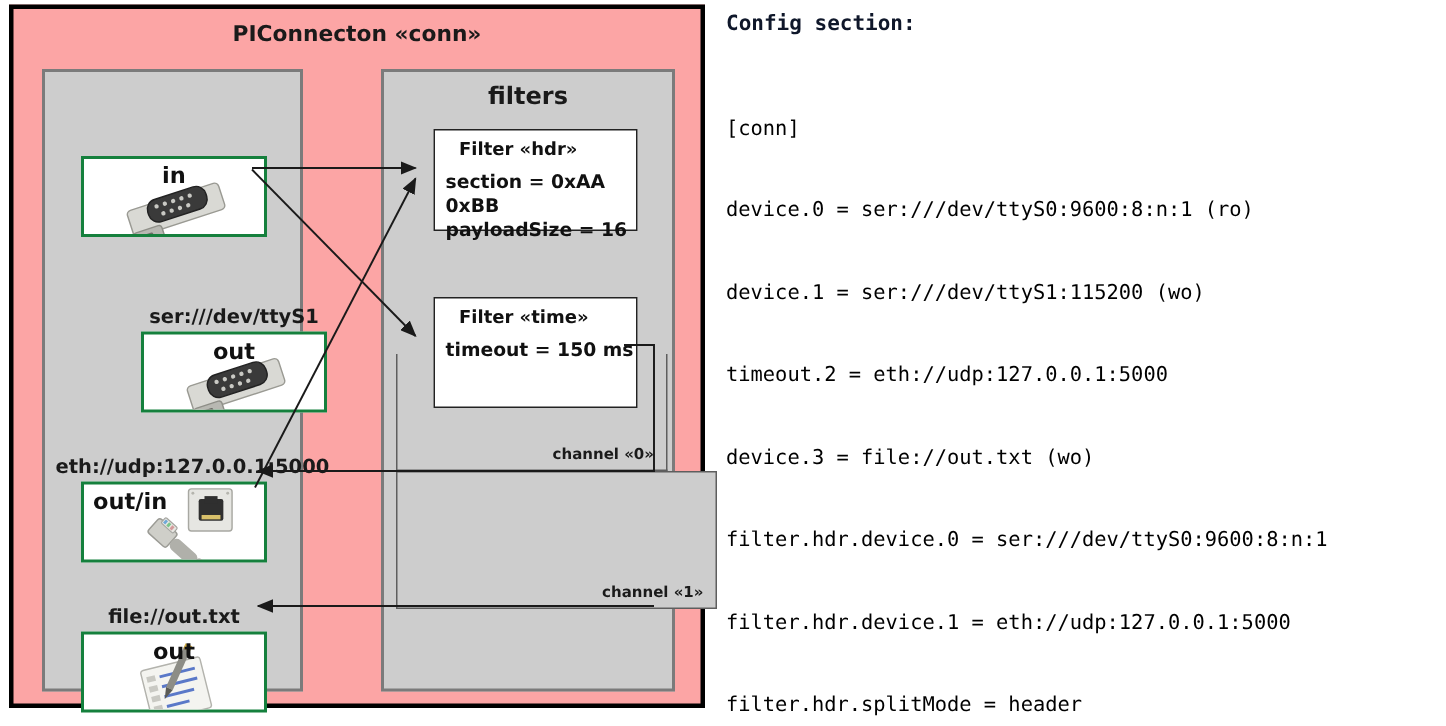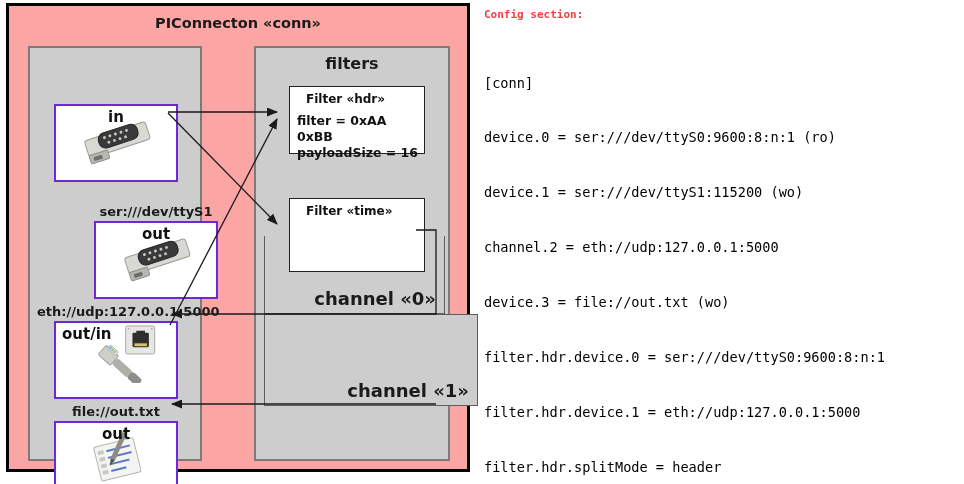--- a/index.html
+++ b/index.html
@@ -70,23 +70,23 @@
     color: #1a1a1a;
     text-align: center;
     height: 18px;
     line-height: 18px;
     white-space: nowrap;
   }
   .device-label.wide { margin-left: -17px; width: 158px; }
   .device-card {
     position: relative;
     width: 124px;
-    height: 78px;
+    height: 54px;
     background: #ffffff;
-    border: 2px solid #6d28d9;
+    border: 2px solid #15803d;
     box-sizing: border-box;
     overflow: hidden;
   }
   .device-dir {
     position: absolute;
     left: 0; top: 2px;
     width: 100%;
     text-align: center;
     font-size: 15px;
     color: #111111;
@@ -108,21 +108,21 @@
     background: #cdcdcd;
     border: 1.6px solid #5e5e5e;
     box-sizing: border-box;
   }
   .ch0 { left: 255px; top: 230px; width: 181px; height: 78px; border-top: none; }
   .ch1 { left: 255px; top: 308px; width: 214px; height: 92px; }
   .channel-label {
     position: absolute;
     right: 8px;
     bottom: 4px;
-    font-size: 18px;
+    font-size: 10px;
     color: #1a1a1a;
     white-space: nowrap;
   }
 
   
   .filter-box {
     position: absolute;
     background: #ffffff;
     border: 1.8px solid #222222;
     box-sizing: border-box;
@@ -150,23 +150,23 @@
   
   #config {
     position: absolute;
     left: 482px; top: 0;
     width: 482px; height: 484px;
     padding: 8px 0 0 2px;
     box-sizing: border-box;
   }
   .config-heading {
     font-family: "DejaVu Sans Mono", monospace;
-    font-size: 11px;
+    font-size: 14px;
     font-weight: bold;
-    color: #ef4444;
+    color: #0f172a;
     margin-bottom: 16px;
   }
   .config-lines {
     font-family: "DejaVu Sans Mono", monospace;
     font-size: 13.6px;
     line-height: 18.3px;
     color: #000000;
     white-space: pre;
   }
   .config-line { white-space: pre; }
@@ -294,27 +294,30 @@
     <div class="channel-box ch0">
       <div class="channel-label">channel «0»</div>
     </div>
     <div class="channel-box ch1">
       <div class="channel-label">channel «1»</div>
     </div>
 
     <div class="filter-box fb-hdr">
       <div class="filter-title">Filter «hdr»</div>
       <div class="filter-props">
-        <div>filter = 0xAA 0xBB</div>
+        <div>section = 0xAA 0xBB</div>
         <div>payloadSize = 16</div>
       </div>
     </div>
 
     <div class="filter-box fb-time">
       <div class="filter-title">Filter «time»</div>
+      <div class="filter-props">
+        <div>timeout = 150 ms</div>
+      </div>
     </div>
 
   </div>
 
   <svg id="arrows" viewBox="0 0 478 484">
     <defs>
       <marker id="ah" markerWidth="11" markerHeight="9" refX="10" refY="4.5" orient="auto" markerUnits="userSpaceOnUse">
         <path d="M0,0 L11,4.5 L0,9 Z" fill="#1a1a1a"></path>
       </marker>
     </defs>
@@ -332,21 +335,21 @@
     </g>
   </svg>
 </div>
 
 <div id="config">
   <div class="config-heading">Config section:</div>
   <div class="config-lines">
     <div class="config-line">[conn]</div>
     <div class="config-line">device.0 = ser:///dev/ttyS0:9600:8:n:1 (ro)</div>
     <div class="config-line">device.1 = ser:///dev/ttyS1:115200 (wo)</div>
-    <div class="config-line">channel.2 = eth://udp:127.0.0.1:5000</div>
+    <div class="config-line">timeout.2 = eth://udp:127.0.0.1:5000</div>
     <div class="config-line">device.3 = file://out.txt (wo)</div>
     <div class="config-line">filter.hdr.device.0 = ser:///dev/ttyS0:9600:8:n:1</div>
     <div class="config-line">filter.hdr.device.1 = eth://udp:127.0.0.1:5000</div>
     <div class="config-line">filter.hdr.splitMode = header</div>
     
     
     
     
     
     

